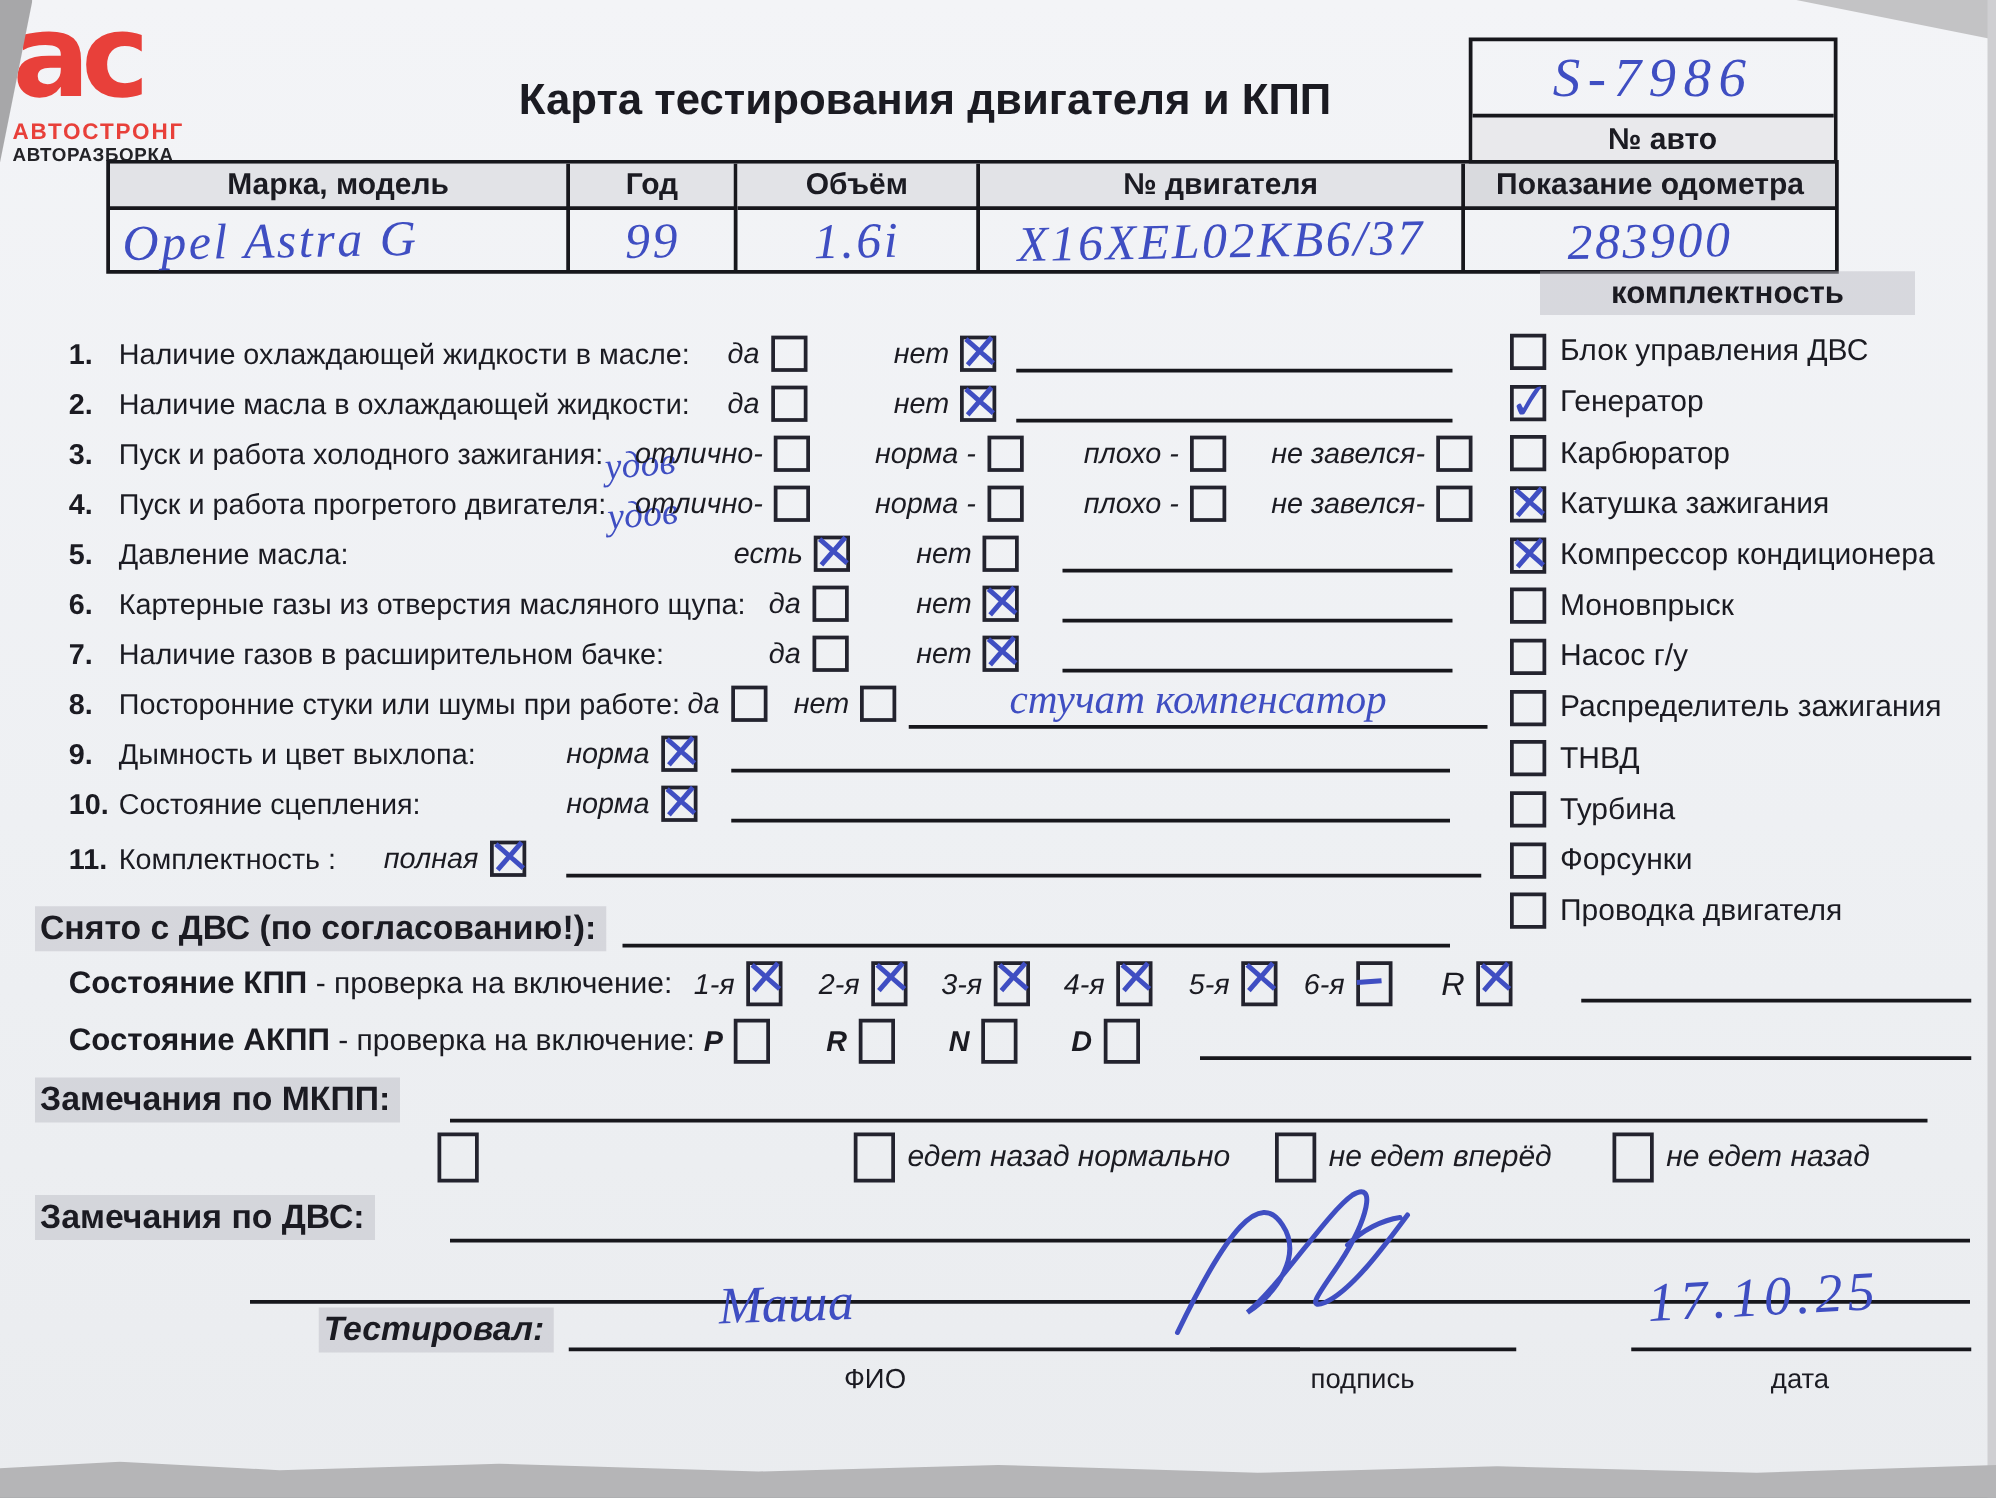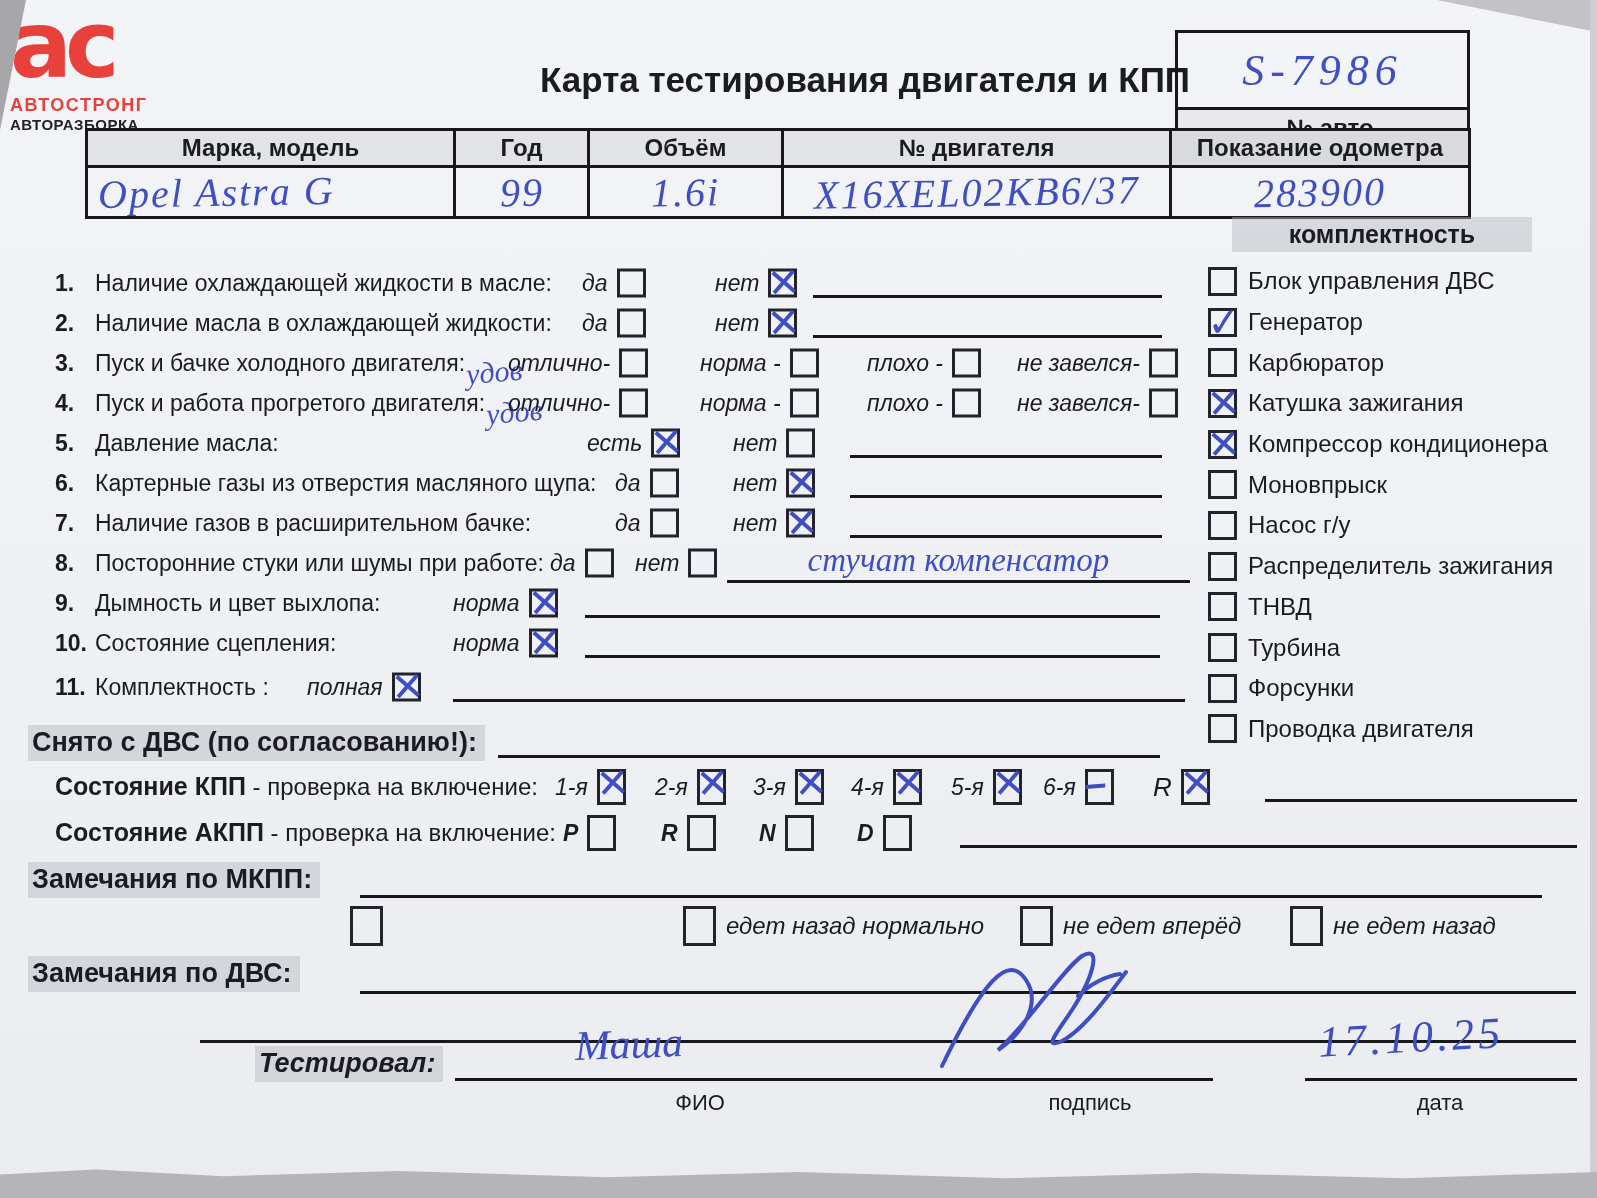--- a/index.html
+++ b/index.html
@@ -12,24 +12,24 @@
   .scan-tl{position:absolute;left:0;top:0;width:26px;height:130px;background:#a7a7a9;clip-path:polygon(0 0,100% 0,0 100%);}
   .scan-tr{position:absolute;right:0;top:0;width:160px;height:32px;background:#c3c3c5;clip-path:polygon(0 0,100% 0,100% 100%);}
   .scan-r{position:absolute;right:0;top:0;bottom:0;width:7px;background:#cfcfd2;}
   .scan-bottom{position:absolute;left:0;right:0;bottom:0;height:52px;background:#b5b5b7;
     clip-path:polygon(0 55%,6% 45%,14% 58%,25% 48%,38% 60%,50% 50%,63% 62%,75% 52%,88% 62%,100% 50%,100% 100%,0 100%);}
   
   .logo{position:absolute;left:10px;top:0px;width:220px;line-height:1;}
   .logo-mark{font-family:"DejaVu Sans",sans-serif;font-size:92px;font-weight:800;color:#e8403a;letter-spacing:-7px;}
   .logo-line1{margin-top:4px;color:#e8403a;font-weight:700;font-size:18px;letter-spacing:1.5px;}
   .logo-line2{margin-top:3px;color:#232327;font-weight:700;font-size:15px;letter-spacing:0.5px;}
-  .title{position:absolute;left:290px;top:60px;width:900px;text-align:right;font-size:35px;font-weight:700;}
+  .title{position:absolute;left:290px;top:60px;width:900px;text-align:center;font-size:35px;font-weight:700;}
   
   .auto-box{position:absolute;left:1175px;top:30px;width:295px;border:3px solid #17171c;box-sizing:border-box;}
-  .auto-num{height:74px;display:flex;align-items:center;justify-content:center;}
+  .auto-num{height:58px;display:flex;align-items:center;justify-content:center;}
   .auto-label{height:36px;border-top:3px solid #17171c;display:flex;align-items:center;justify-content:center;
     font-weight:700;font-size:24px;background:#e9e9ec;padding-left:15px;}
   
   .vtable{position:absolute;left:85px;top:128px;width:1386px;border:3px solid #17171c;box-sizing:border-box;
     display:grid;grid-template-columns:368px 134px 194px 388px 1fr;grid-template-rows:37px 48px;}
   .vtable .th{background:#e2e3e7;font-weight:700;font-size:24px;display:flex;align-items:center;justify-content:center;
     border-right:3px solid #17171c;border-bottom:3px solid #17171c;}
   .vtable .th.odo{background:#d9dade;}
   .vtable .td{display:flex;align-items:center;justify-content:center;border-right:3px solid #17171c;overflow:visible;}
   .vtable .th:nth-child(5),.vtable .td:last-child{border-right:none;}
@@ -224,21 +224,21 @@
           <span>нет</span>
           <span class="cb">
             <i class="mark">✕</i>
           </span>
         </span>
       <i class="wline" style="left:758px;right:28px"></i>
     </div>
 
     <div class="crow">
       <span class="num">3.</span>
-      <span class="rtext">Пуск и бачке холодного двигателя:</span>
+      <span class="rtext">Пуск и работа холодного зажигания:</span>
       <span class="hw hw-udov">удов</span>
       <span class="opt" style="left:453px">
           <span>отлично-</span>
           <span class="cb">
             <i class="mark"></i>
           </span>
         </span>
       <span class="opt" style="left:645px">
           <span>норма -</span>
           <span class="cb">

